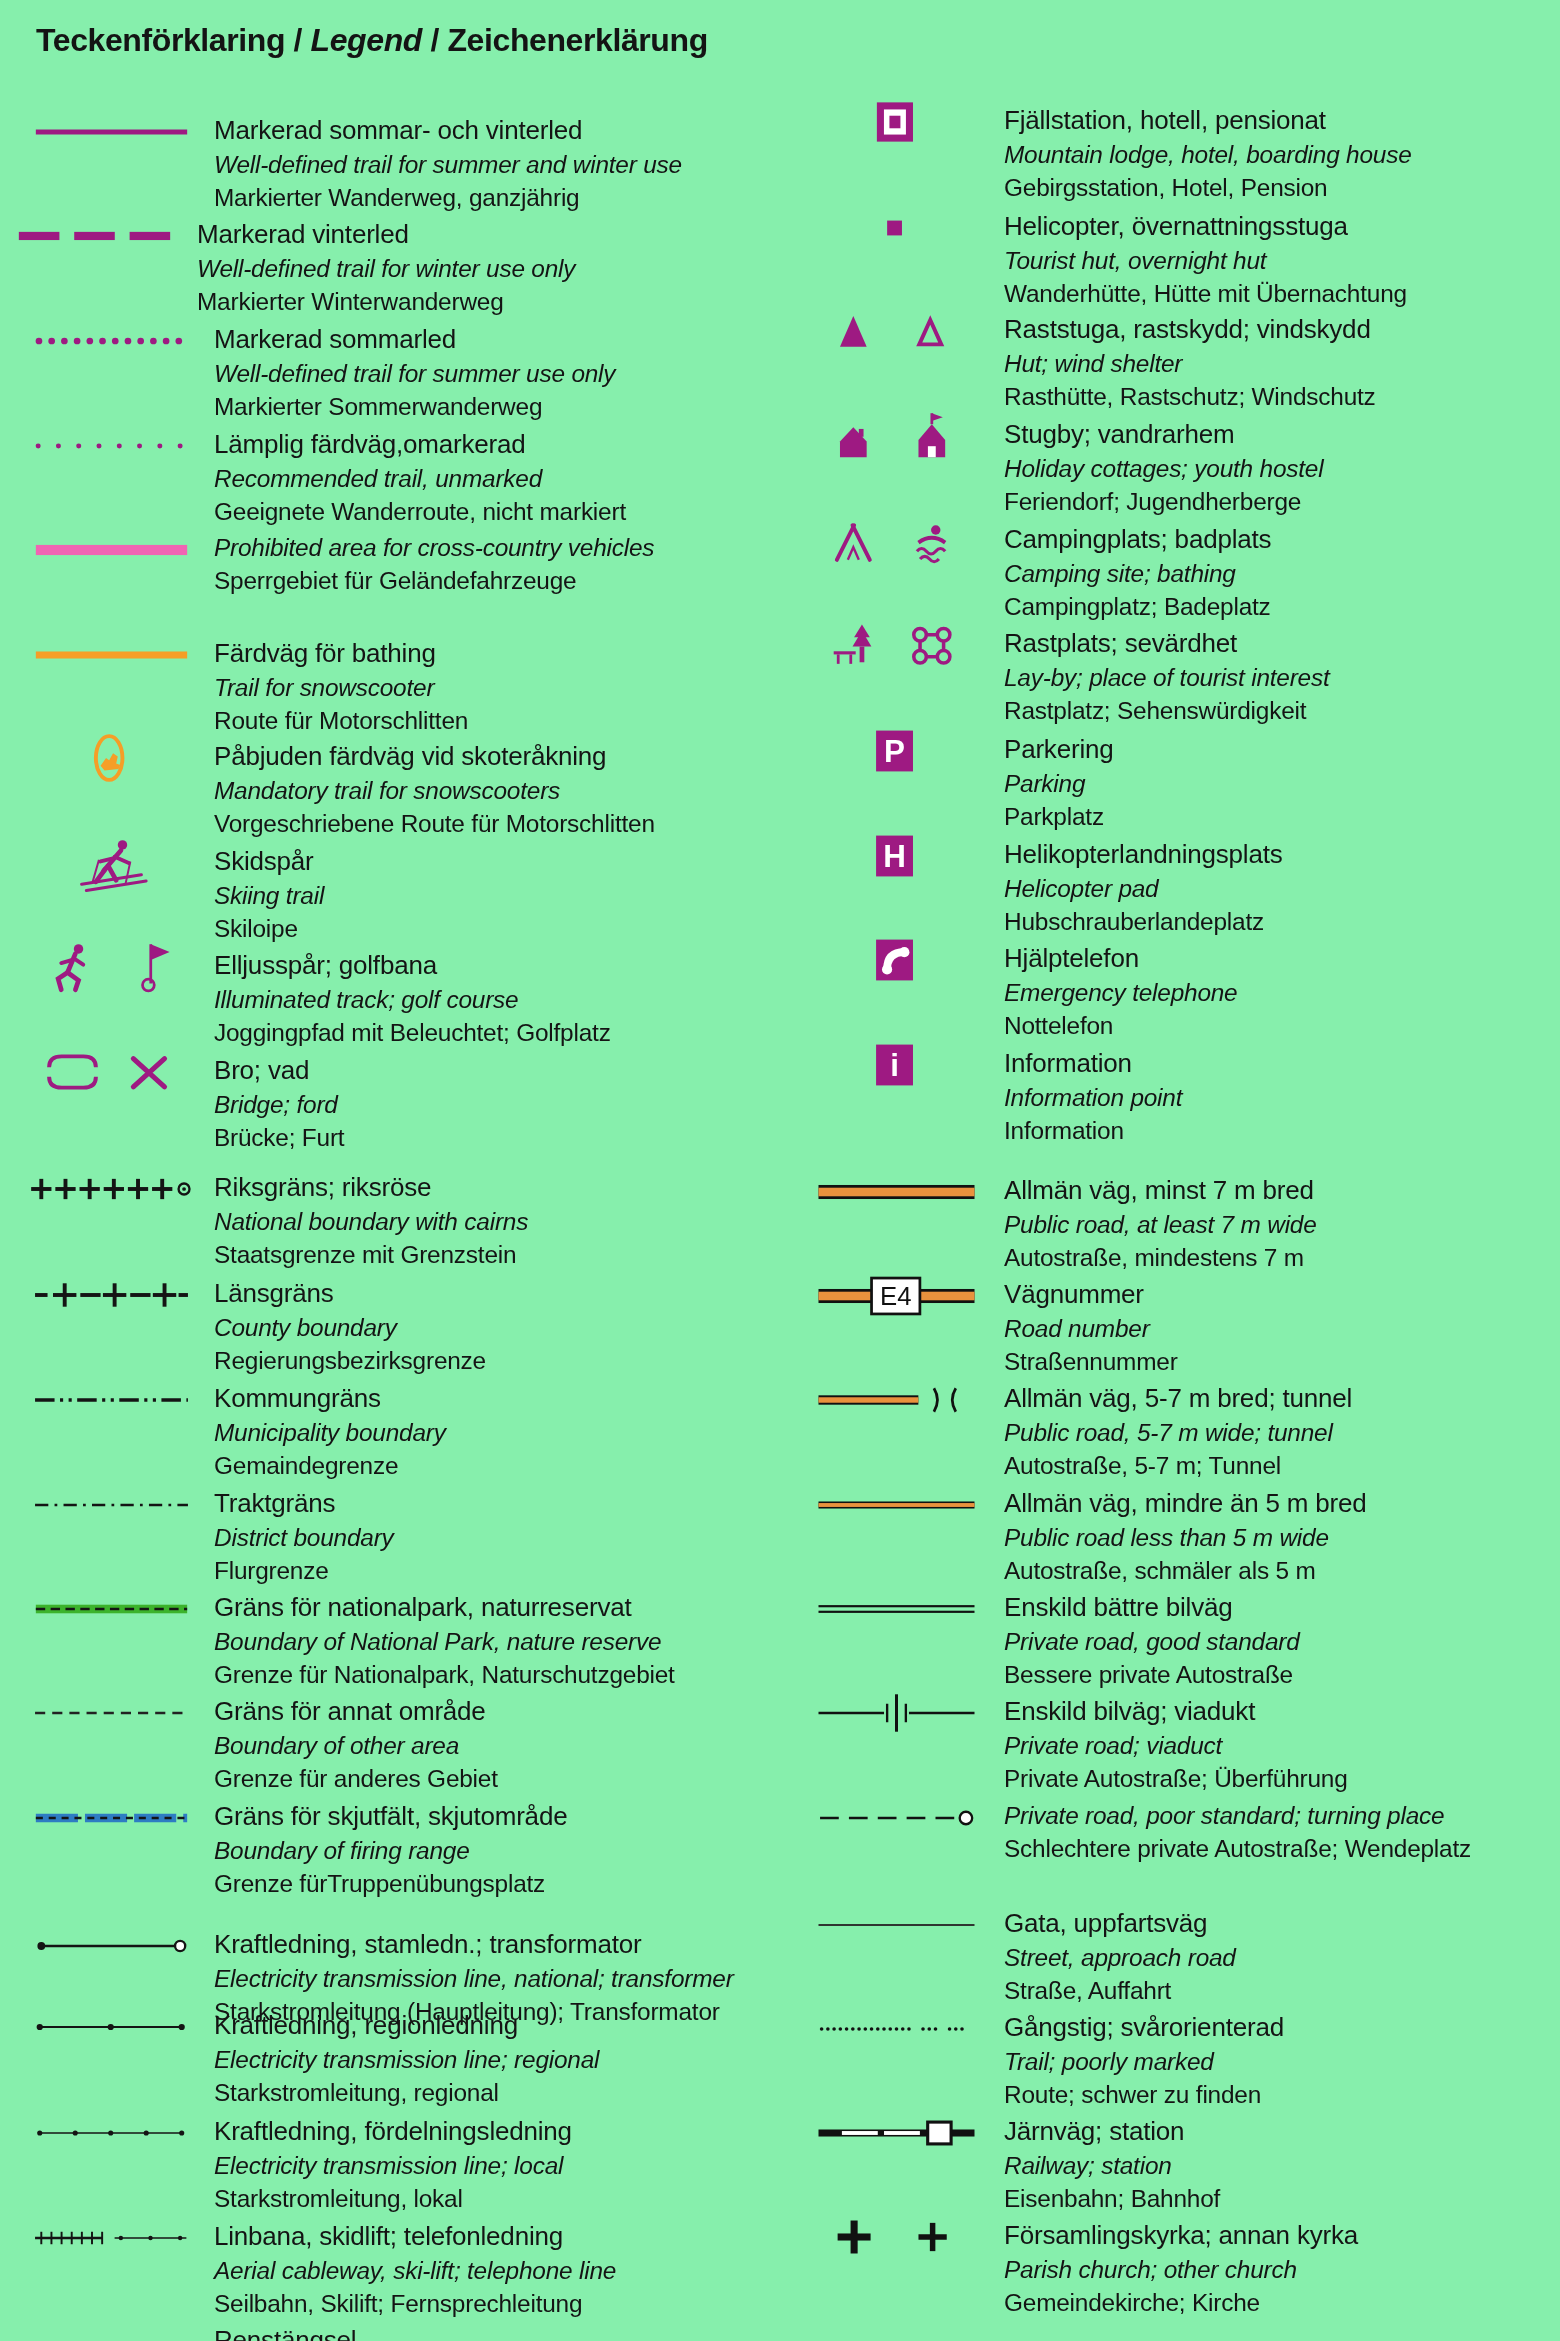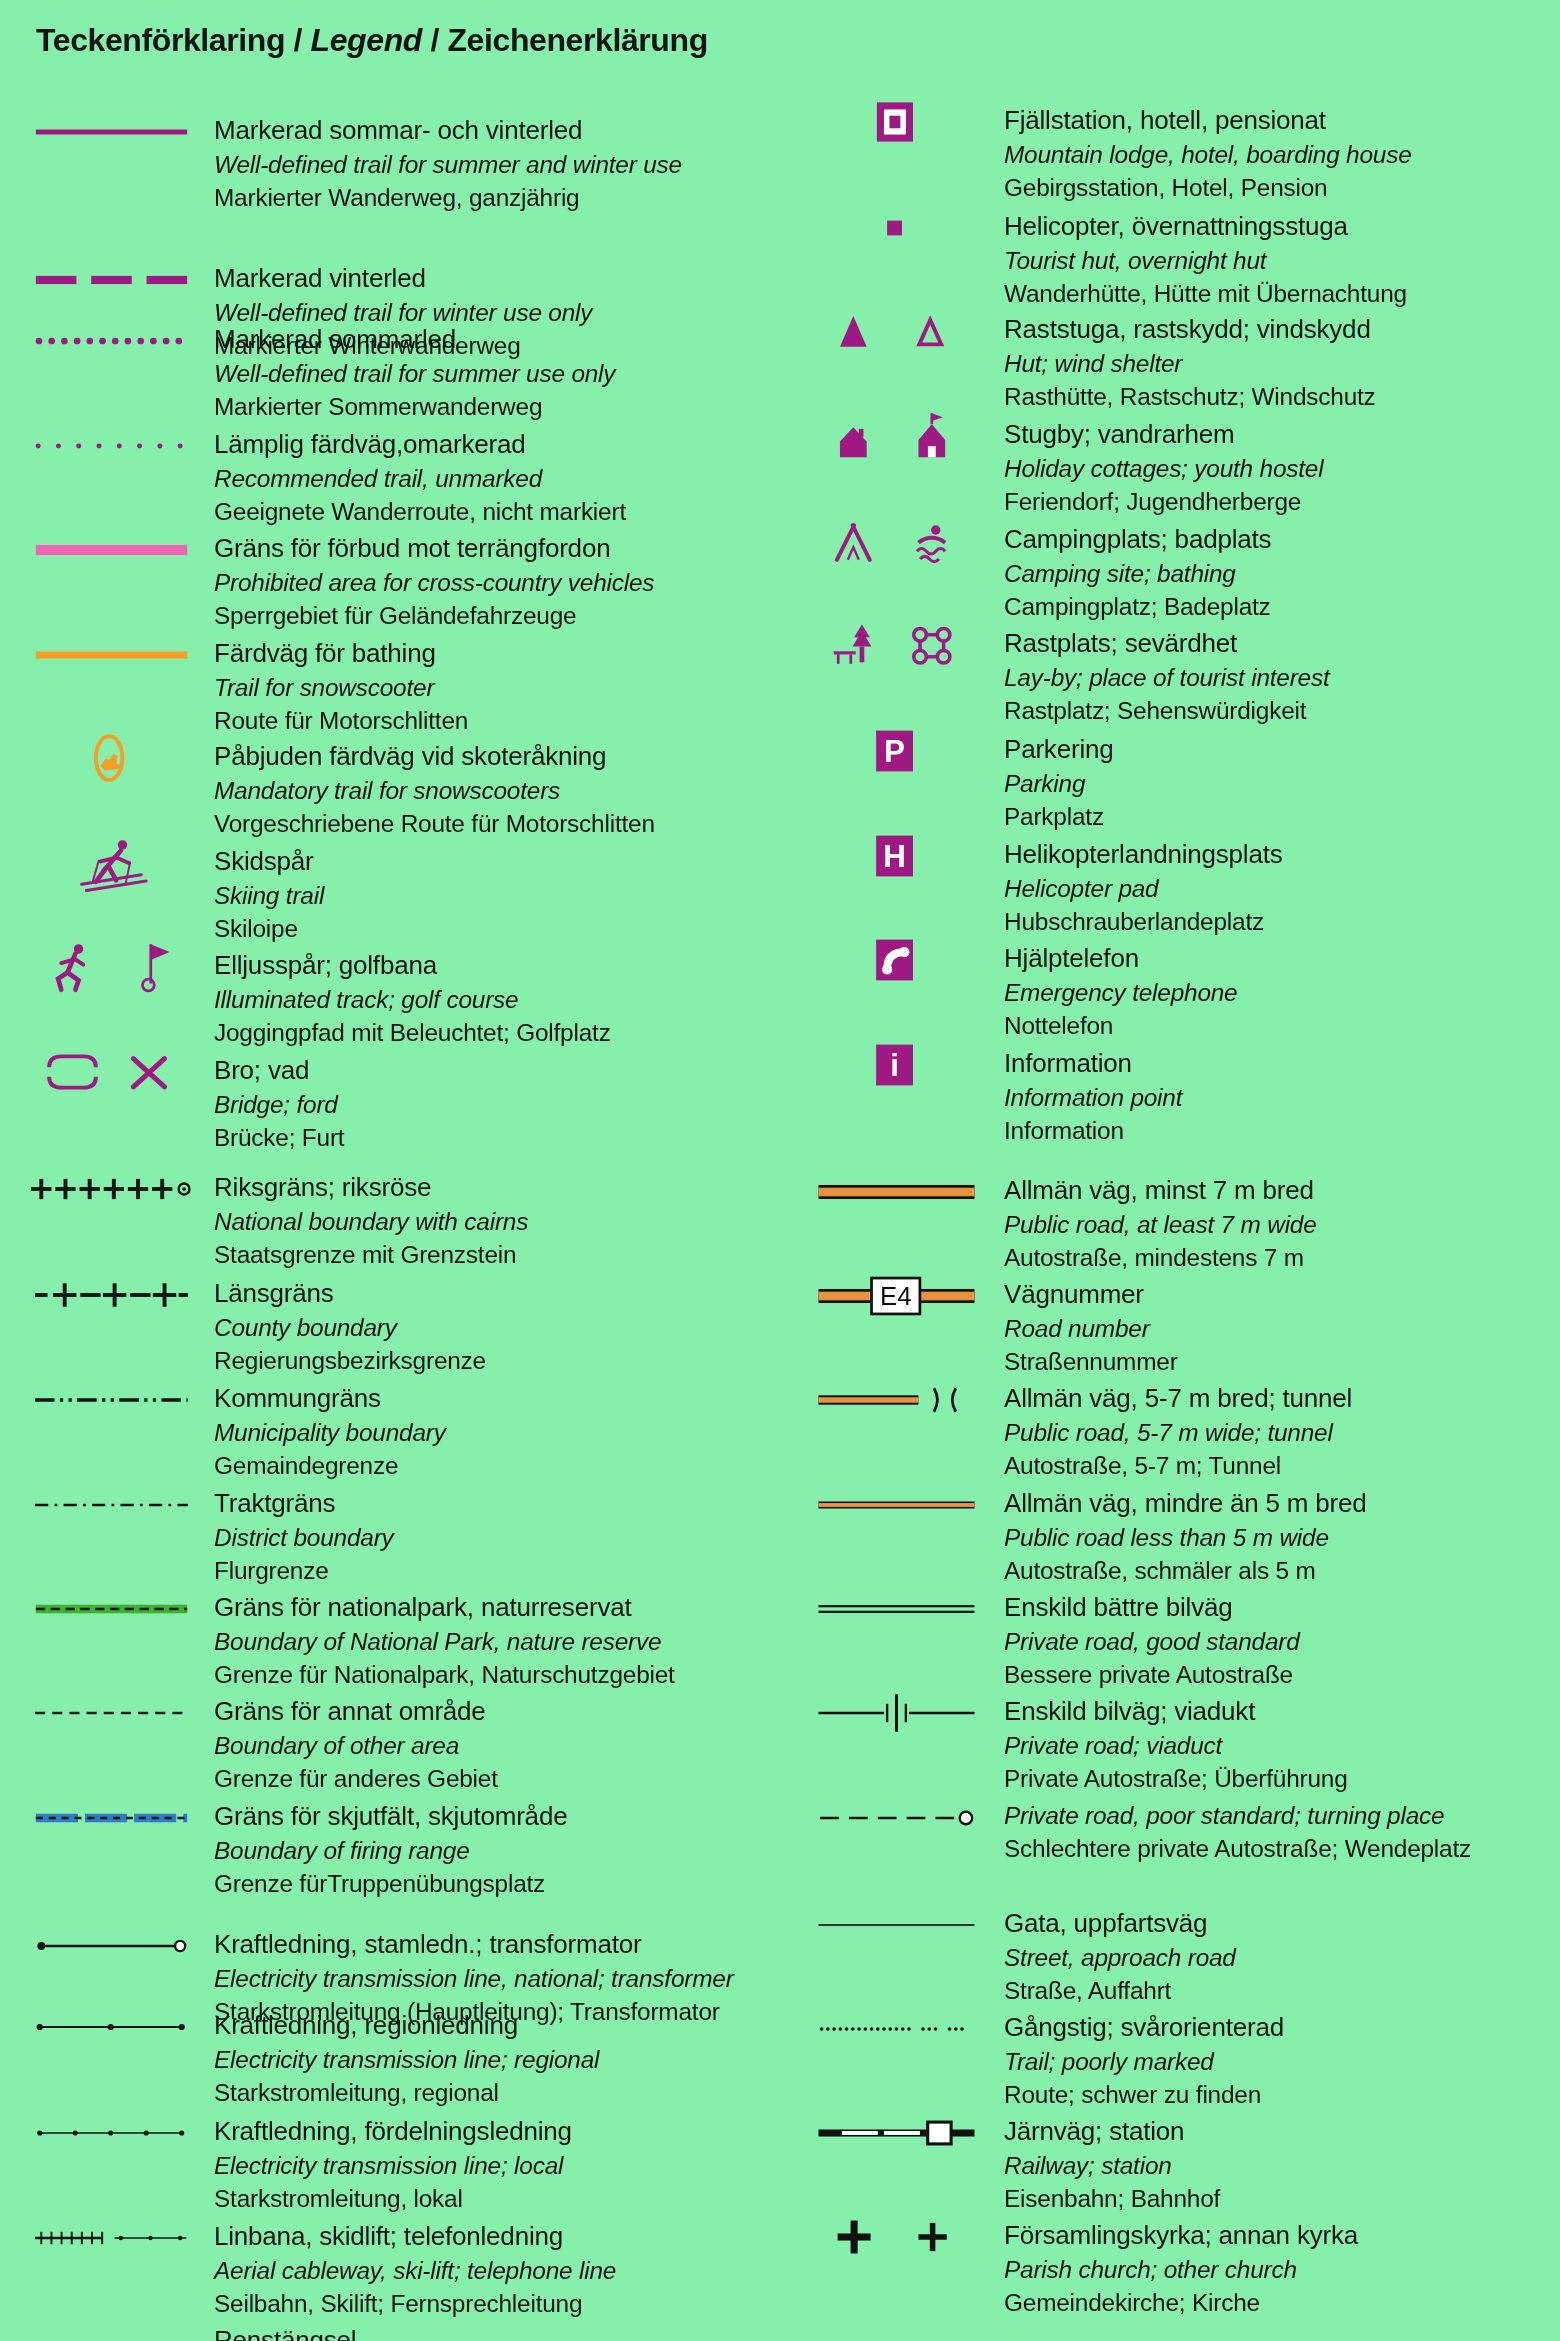--- a/index.html
+++ b/index.html
@@ -42,21 +42,21 @@
           <svg width="157" height="39" viewBox="0 0 200 50" xmlns="http://www.w3.org/2000/svg">
             <rect x="3" y="21.8" width="194" height="6.4" fill="#9e1a82"></rect>
           </svg>
         </div>
         <div class="txt">
           <div class="sv">Markerad sommar- och vinterled</div>
           <div class="en">Well-defined trail for summer and winter use</div>
           <div class="de">Markierter Wanderweg, ganzjährig</div>
         </div>
       </div>
-      <div class="entry left-col" style="left: 33px; top: 217px; margin-top: 44px;">
+      <div class="entry left-col" style="left: 16px; top: 217px;">
         <div class="sym">
           <svg width="157" height="39" viewBox="0 0 200 50" xmlns="http://www.w3.org/2000/svg">
             <rect x="3" y="19.7" width="52" height="10.5" fill="#9e1a82"></rect>
             <rect x="74" y="19.7" width="52" height="10.5" fill="#9e1a82"></rect>
             <rect x="145" y="19.7" width="52" height="10.5" fill="#9e1a82"></rect>
           </svg>
         </div>
         <div class="txt">
           <div class="sv">Markerad vinterled</div>
           <div class="en">Well-defined trail for winter use only</div>
@@ -105,21 +105,20 @@
           <div class="de">Geeignete Wanderroute, nicht markiert</div>
         </div>
       </div>
       <div class="entry left-col" style="left: 33px; top: 531px;">
         <div class="sym">
           <svg width="157" height="39" viewBox="0 0 200 50" xmlns="http://www.w3.org/2000/svg">
             <rect x="3" y="18.5" width="194" height="13" fill="#f065b3"></rect>
           </svg>
         </div>
         <div class="txt">
-          <div class="sv">Gräns för förbud mot terrängfordon</div>
           <div class="en">Prohibited area for cross-country vehicles</div>
           <div class="de">Sperrgebiet für Geländefahrzeuge</div>
         </div>
       </div>
       <div class="entry left-col" style="left: 33px; top: 636px;">
         <div class="sym">
           <svg width="157" height="39" viewBox="0 0 200 50" xmlns="http://www.w3.org/2000/svg">
             <rect x="3" y="20.5" width="194" height="9" fill="#f59e27"></rect>
           </svg>
         </div>

